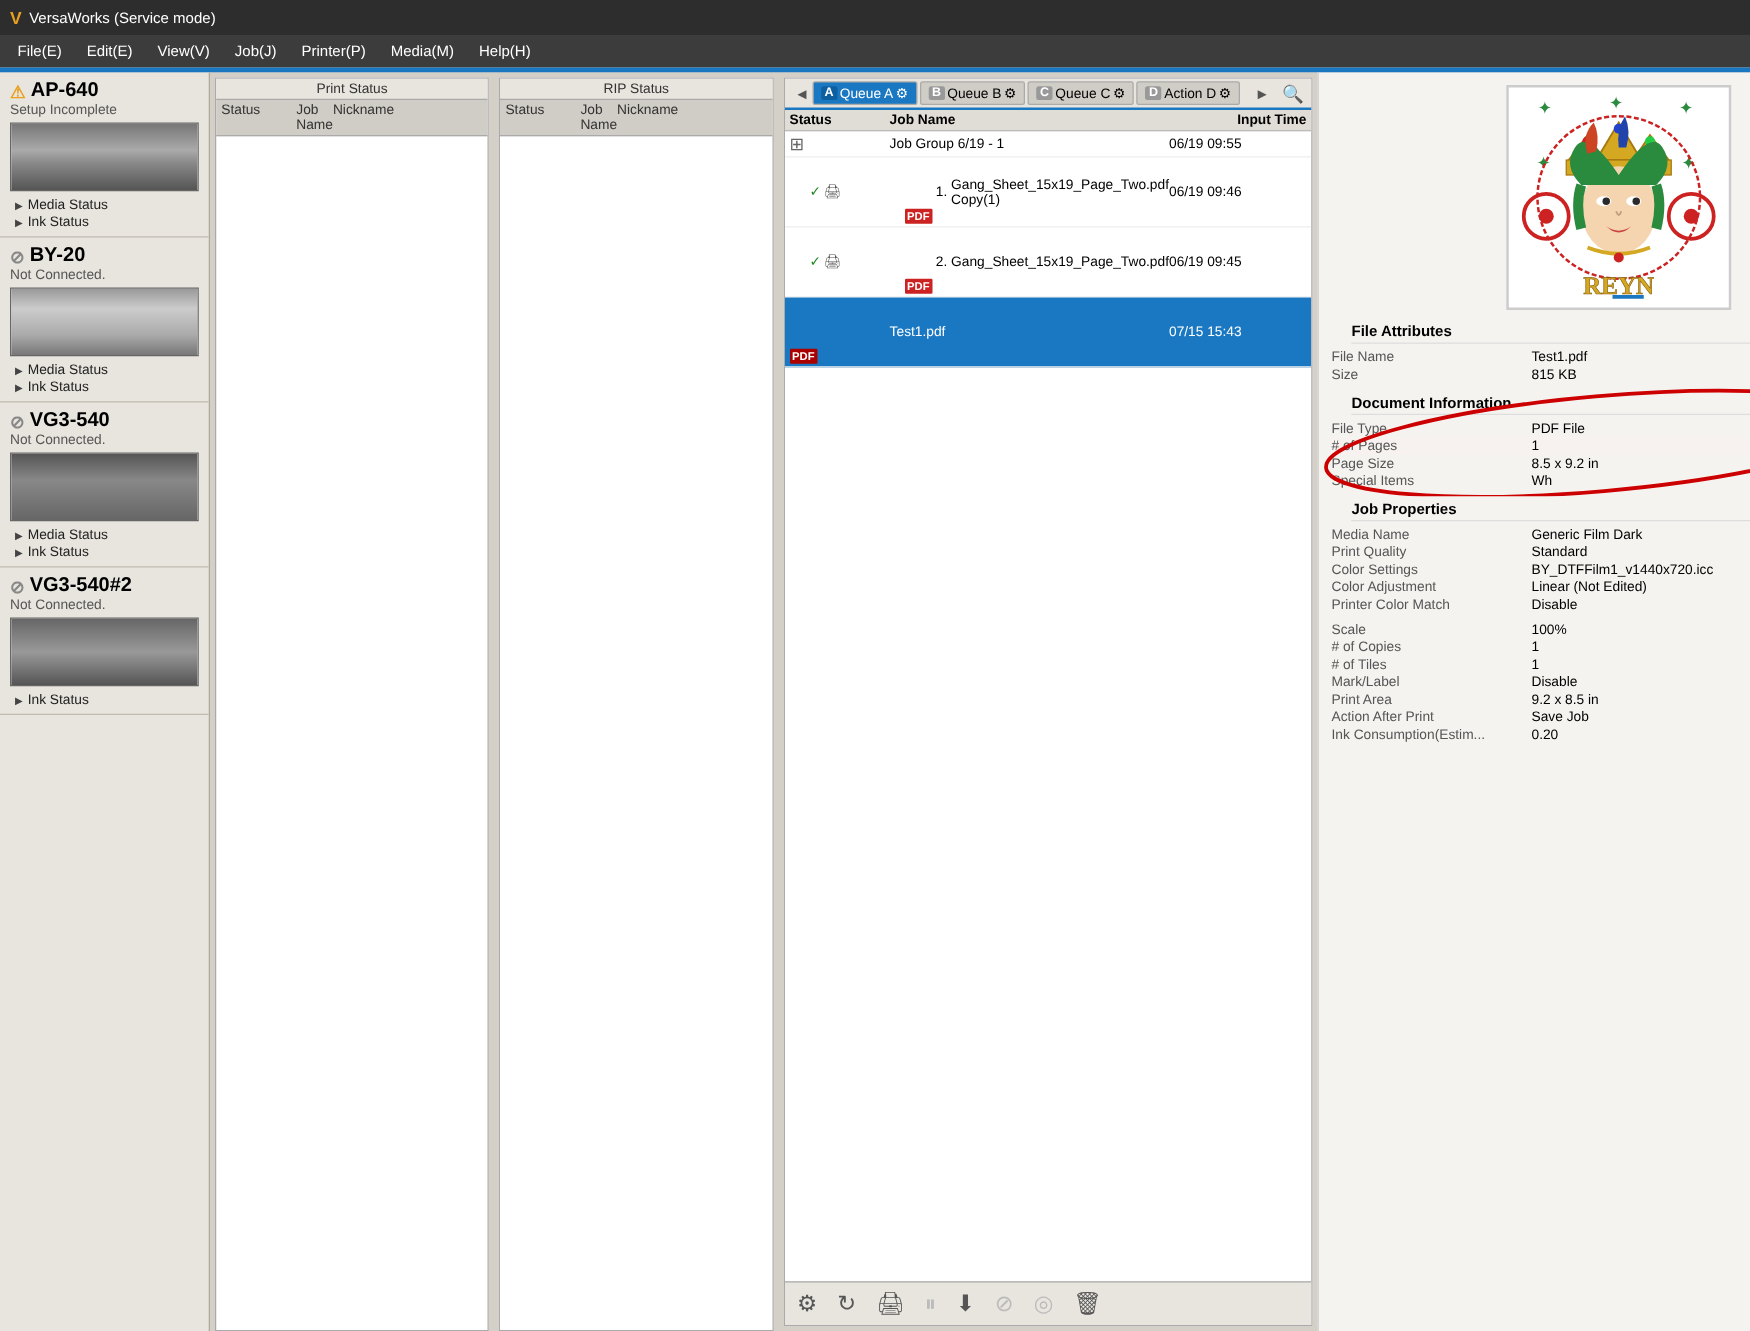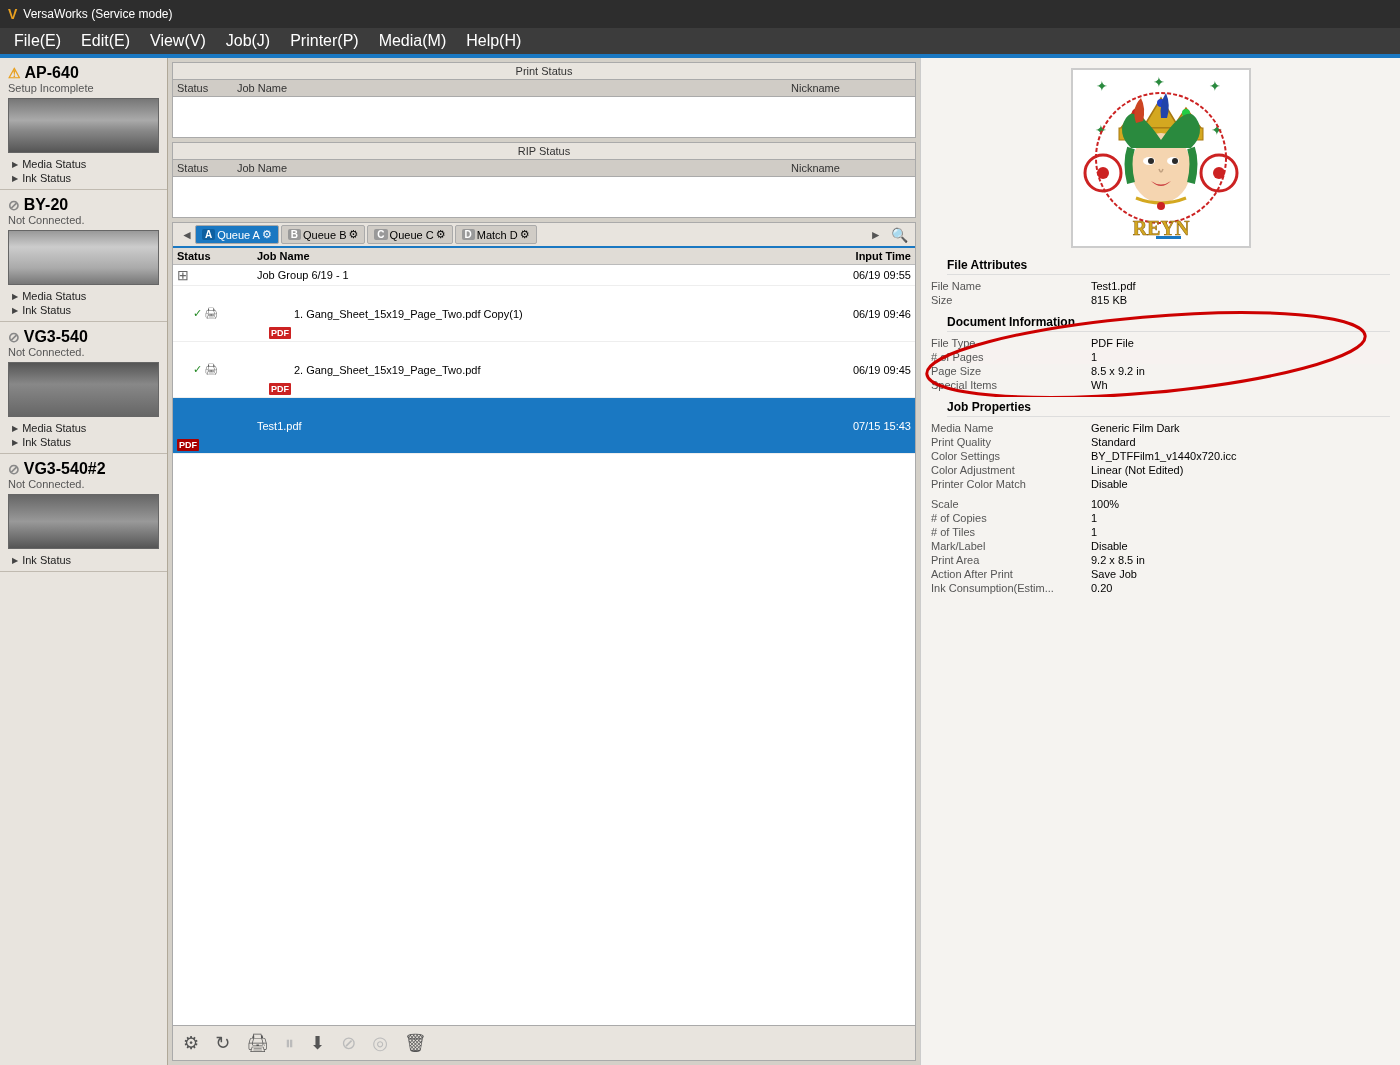--- a/index.html
+++ b/index.html
@@ -22,21 +22,21 @@
       background: #3c3c3c;
       height: 26px;
       display: flex;
       align-items: center;
       padding: 0 4px;
     }
     #menubar .menu-item {
       color: #fff;
       padding: 2px 10px;
       cursor: pointer;
-      font-size: 16px;
+      font-size: 12px;
     }
 
     
     #accent-bar { height: 4px; background: #1a78c2; }
 
     
     #main-layout { display: flex; height: calc(1065px - 58px); }
 
     
     #sidebar {
@@ -77,21 +77,21 @@
       align-items: center;
       gap: 4px;
       color: #222;
       font-size: 11px;
       padding: 1px 4px;
       cursor: pointer;
     }
     .triangle-icon { font-size: 8px; color: #444; }
 
     
-    #content-area { flex: 1; display: flex; flex-direction: column; background: #d4d0c8; }
+    #content-area { flex: 1; display: flex; flex-direction: row; background: #d4d0c8; }
 
     
     .status-panel {
       background: #fff;
       border: 1px solid #aaa;
       margin: 4px 4px 0 4px;
     }
     .status-panel-header {
       background: #e8e4de;
       border-bottom: 1px solid #aaa;
@@ -173,21 +173,21 @@
       align-items: center;
       padding: 2px 4px;
       border-bottom: 1px solid #eee;
       font-size: 11px;
       cursor: pointer;
     }
     .job-row.selected { background: #1a78c2; color: #fff; }
     .job-row.selected .job-time { color: #fff; }
     .job-row .col-status { width: 80px; display: flex; align-items: center; gap: 2px; }
     .job-row .col-jobname { flex: 1; display: flex; align-items: center; gap: 3px; }
-    .job-row .job-time { width: 110px; text-align: right; }
+    .job-row .job-time { width: 110px; text-align: left; }
 
     .check-icon { color: #228822; font-size: 11px; }
     .pdf-icon { color: #cc2222; font-size: 10px; background: #cc2222; color: #fff; padding: 1px 2px; border-radius: 1px; font-size: 9px; font-weight: bold; margin-top: 39px; }
 
     
     #job-toolbar {
       border-top: 1px solid #aaa;
       background: #e8e4de;
       padding: 4px 6px;
       display: flex;
@@ -396,21 +396,21 @@
             <span>Queue B</span>
             <span style="font-size:11px;">⚙</span>
           </div>
           <div class="queue-tab">
             <span class="tab-letter" style="background:#999;">C</span>
             <span>Queue C</span>
             <span style="font-size:11px;">⚙</span>
           </div>
           <div class="queue-tab">
             <span class="tab-letter" style="background:#999;">D</span>
-            <span>Match D</span>
+            <span>Action D</span>
             <span style="font-size:11px;">⚙</span>
           </div>
         </div>
         <span class="nav-arrow">►</span>
         <span style="margin-left:8px; font-size:14px; color:#555;">🔍</span>
       </div>
 
       <div class="job-list-cols">
         <span class="col-status">Status</span>
         <span class="col-jobname">Job Name</span>

